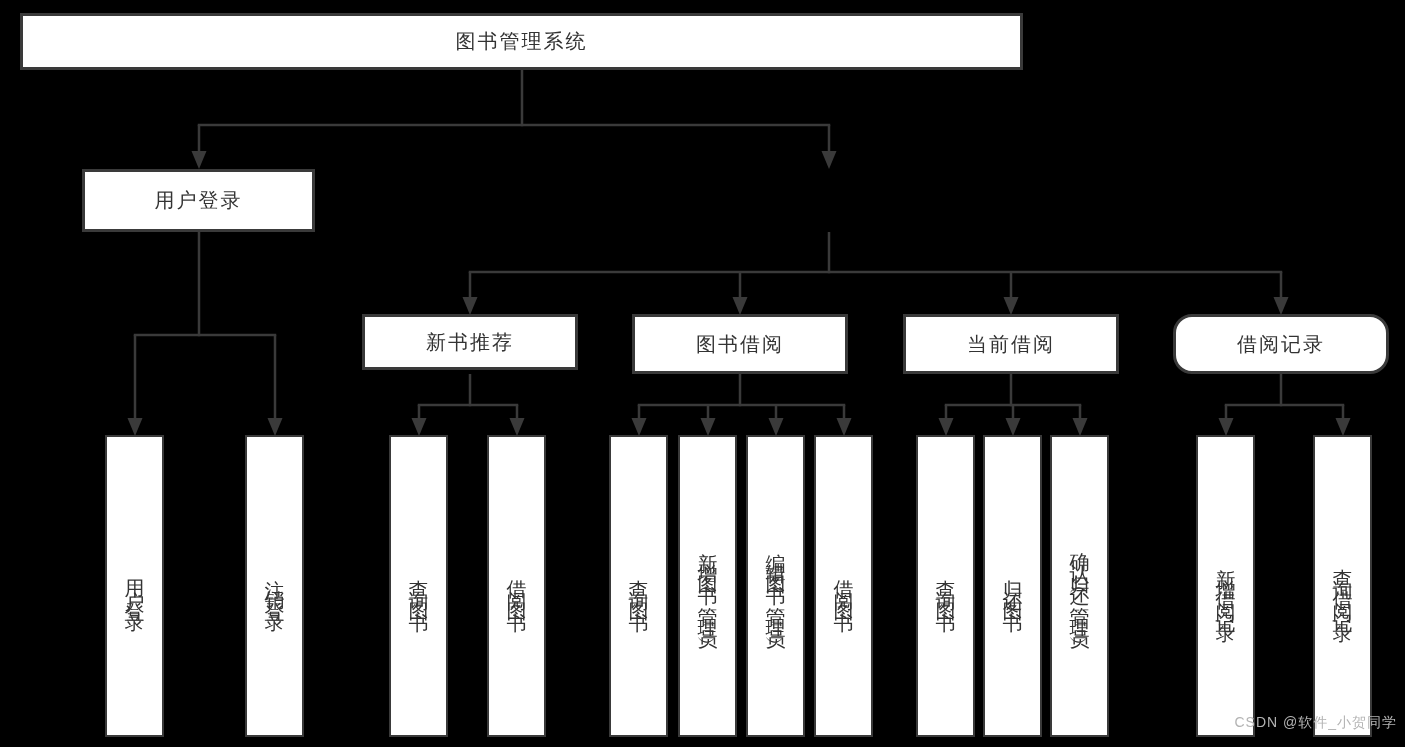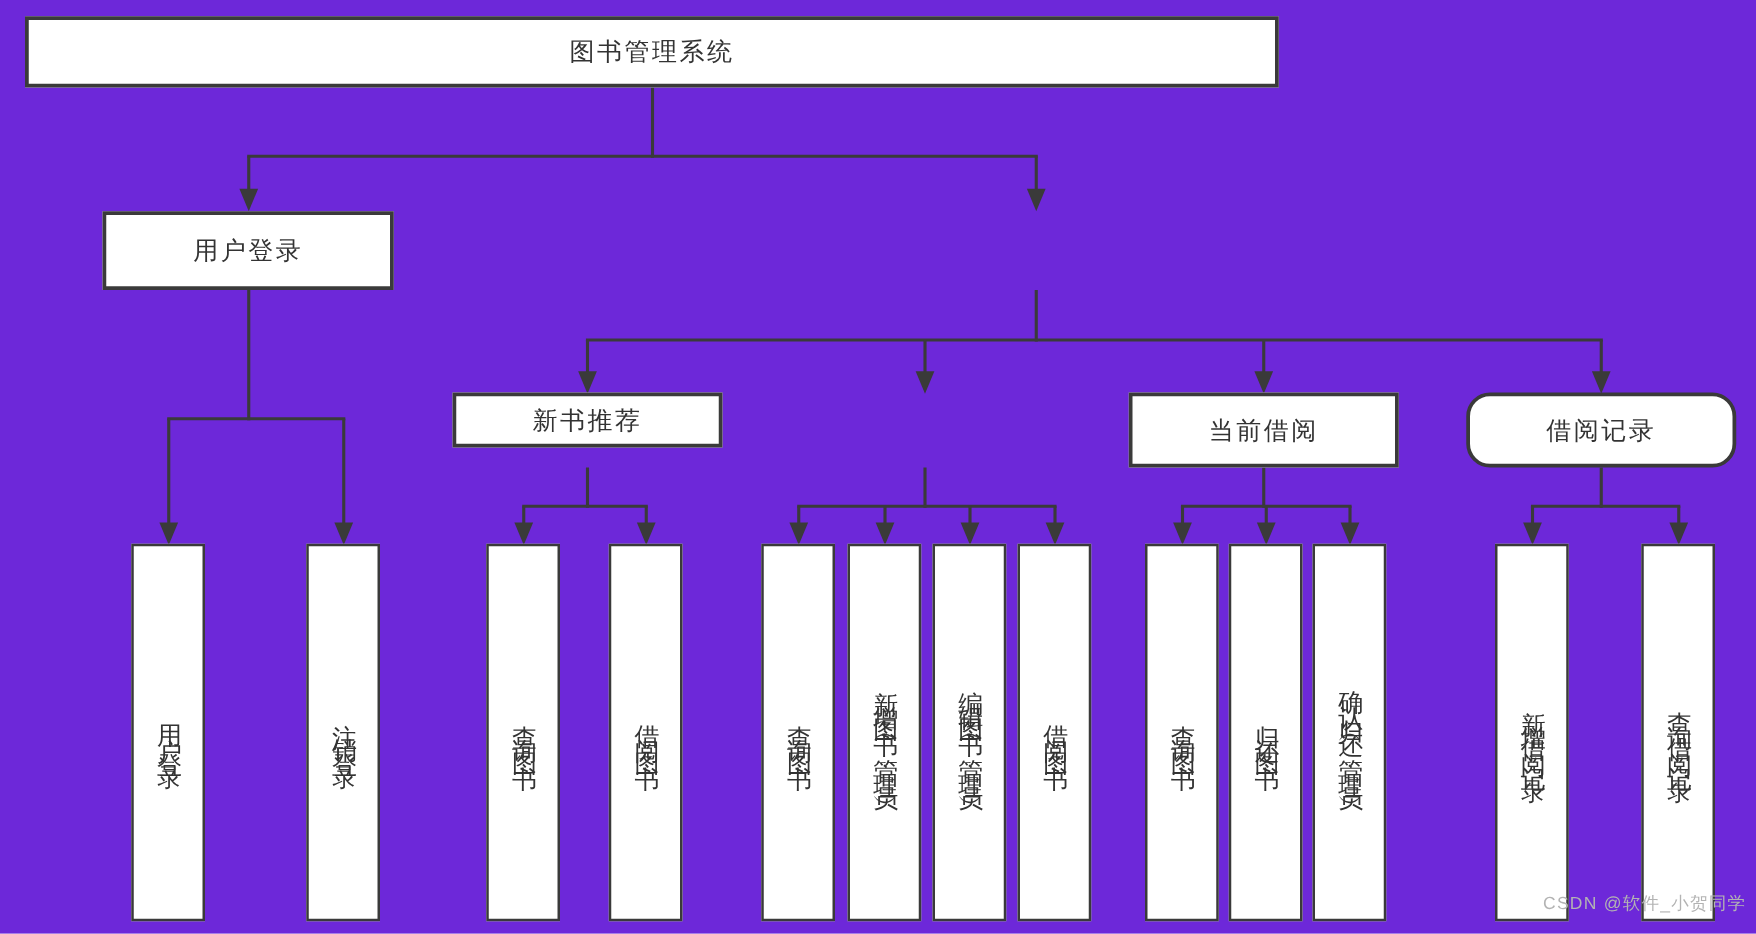--- a/index.html
+++ b/index.html
@@ -1,21 +1,21 @@
 <!DOCTYPE html>
 <html><head>
 <meta charset="utf-8">
 <style>
   * { margin: 0; padding: 0; box-sizing: border-box; }
   html, body { background: #ffffff; }
   .canvas {
     position: relative;
     width: 1405px;
     height: 747px;
-    background: #6d28d9;
+    background: #000000;
     font-family: "Liberation Sans", "DejaVu Sans", sans-serif;
     overflow: hidden;
   }
   #wires {
     position: absolute;
     left: 0; top: 0;
     width: 1405px; height: 747px;
     pointer-events: none;
   }
   .node {
@@ -112,22 +112,25 @@
     </svg>
 
   <div class="node" style="left:20px; top:13px; width:1003px; height:57px;">
     <span>图书管理系统</span>
   </div>
 
   <div class="node" style="left:82px; top:169px; width:233px; height:63px;">
     <span>用户登录</span>
   </div>
 
-  <div class="node" style="left:362px; top:314px; width:216px; height:44px;">
+  <div class="node" style="left:362px; top:314px; width:216px; height:56px;">
     <span>新书推荐</span>
+  </div>
+  <div class="node" style="left:632px; top:314px; width:216px; height:60px;">
+    <span>图书借阅</span>
   </div>
   <div class="node" style="left:903px; top:314px; width:216px; height:60px;">
     <span>当前借阅</span>
   </div>
   <div class="node" style="left:1173px; top:314px; width:216px; height:60px;border-radius:19px;">
     <span>借阅记录</span>
   </div>
 
   <div class="node leaf" style="left:105px; top:435px; width:59px; height:302px;">
     <span class="vtext">用户登录</span>

